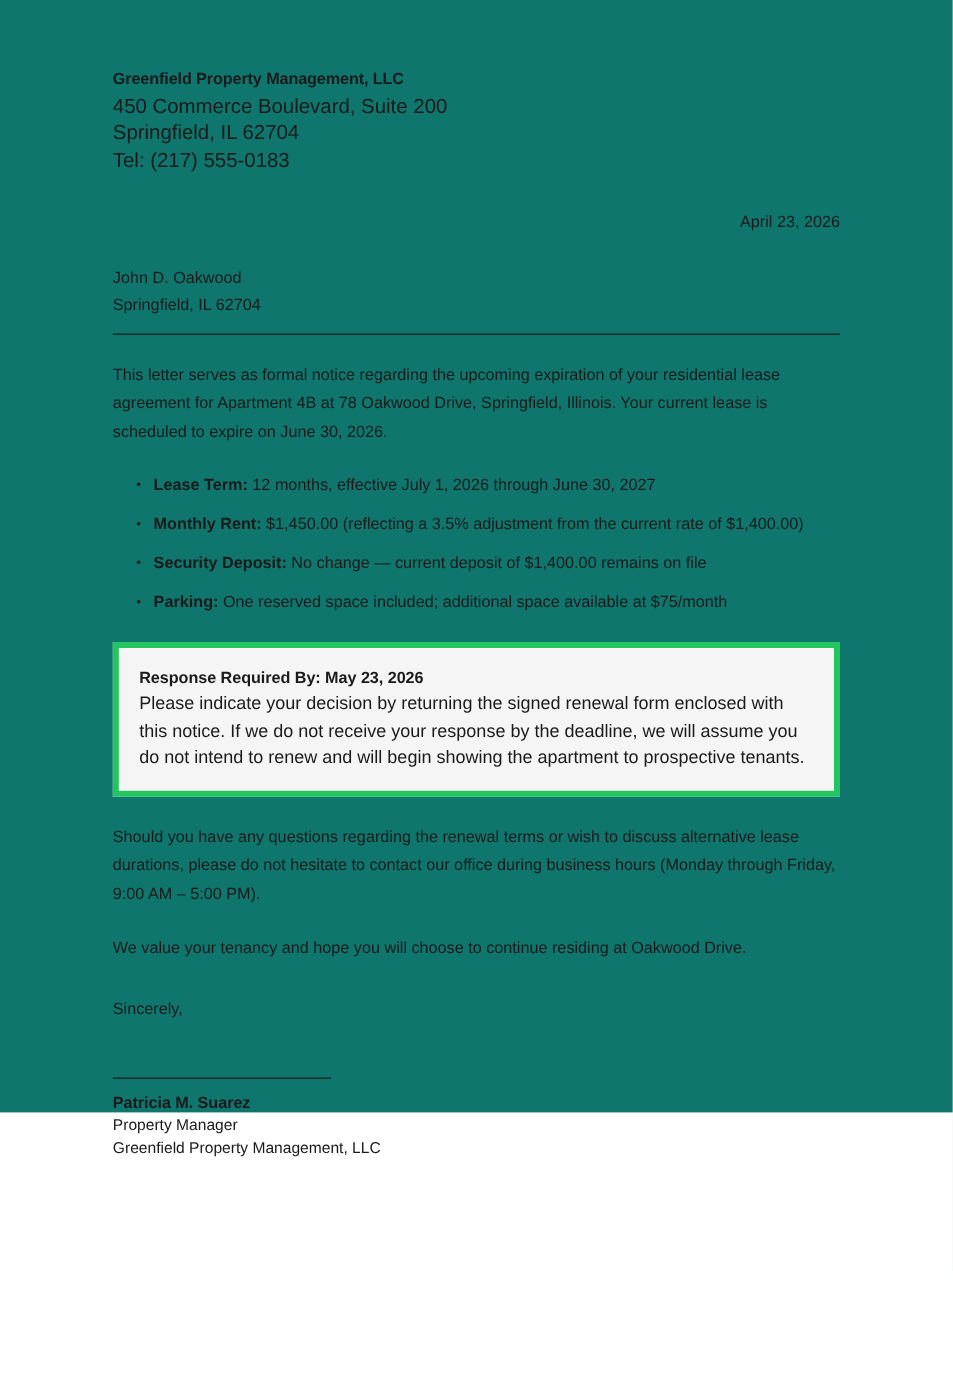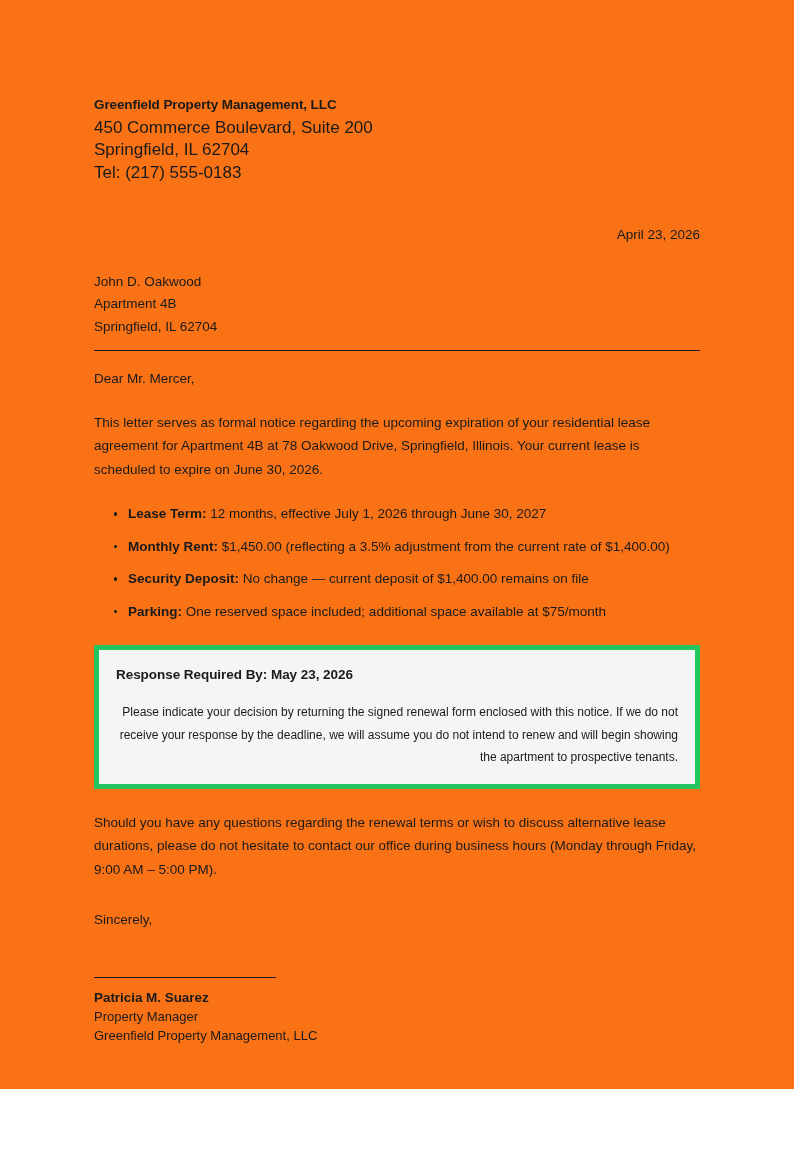--- a/index.html
+++ b/index.html
@@ -10,43 +10,43 @@
   body {
     width: 794px;
     height: 1167px;
     font-family: "Liberation Sans", sans-serif;
     color: #1a1a1a;
     -webkit-font-smoothing: antialiased;
   }
   .page {
     position: relative;
     width: 794px;
-    height: 1089px;
+    height: 927px;
     box-sizing: border-box;
-    padding: 94px 94px 0 94px;
-    background: #f97316;
+    padding: 55px 94px 0 94px;
+    background: #0f766e;
   }
   .letterhead {
     margin-top: 0;
   }
   .letterhead .company {
     font-weight: bold;
     font-size: 13.5px;
     line-height: 22.5px;
     letter-spacing: -0.1px;
   }
   .letterhead .line {
     font-size: 17px;
     line-height: 22.5px;
   }
   .date-line {
     text-align: right;
     font-size: 13.5px;
     line-height: 22px;
-    margin-top: 40px;
+    margin-top: 29px;
   }
   .recipient {
     margin-top: 25px;
   }
   .recipient .line {
     font-size: 13.5px;
     line-height: 22.3px;
   }
   .subject {
     margin-top: 24px;
@@ -110,24 +110,23 @@
     border: 5px solid #22c55e;
     padding: 14px 17px 15px 17px;
   }
   .callout .headline {
     font-weight: bold;
     font-size: 13.5px;
     line-height: 21px;
     letter-spacing: -0.05px;
   }
   .callout .detail {
-    font-size: 12px;
+    font-size: 15px;
     line-height: 22.5px;
-    margin-top: 16px;
-    text-align: right;
+    margin-top: 1px;
   }
   .closing-block {
     margin-top: 8px;
   }
   .signoff {
     margin-top: 28px;
     font-size: 13.5px;
     line-height: 21px;
   }
   .sig-rule {
@@ -158,27 +157,25 @@
     <div class="company">Greenfield Property Management, LLC</div>
     <div class="line">450 Commerce Boulevard, Suite 200</div>
     <div class="line">Springfield, IL 62704</div>
     <div class="line">Tel: (217) 555-0183</div>
   </div>
 
   <div class="date-line">April 23, 2026</div>
 
   <div class="recipient">
     <div class="line">John D. Oakwood</div>
-    <div class="line">Apartment 4B</div>
     <div class="line">Springfield, IL 62704</div>
   </div>
 
   <hr class="rule">
 
-  <div class="salutation">Dear Mr. Mercer,</div>
 
   <p class="body-par">This letter serves as formal notice regarding the upcoming expiration of your residential lease agreement for Apartment 4B at 78 Oakwood Drive, Springfield, Illinois. Your current lease is scheduled to expire on June 30, 2026.</p>
 
   <ul class="terms">
     <li>
       <span class="lead">Lease Term:</span><span> 12 months, effective July 1, 2026 through June 30, 2027</span>
     </li>
     <li>
       <span class="lead">Monthly Rent:</span><span> $1,450.00 (reflecting a 3.5% adjustment from the current rate of $1,400.00)</span>
     </li>
@@ -190,20 +187,21 @@
     </li>
   </ul>
 
   <div class="callout">
     <div class="headline">Response Required By: May 23, 2026</div>
     <div class="detail">Please indicate your decision by returning the signed renewal form enclosed with this notice. If we do not receive your response by the deadline, we will assume you do not intend to renew and will begin showing the apartment to prospective tenants.</div>
   </div>
 
   <div class="closing-block">
     <p class="body-par">Should you have any questions regarding the renewal terms or wish to discuss alternative lease durations, please do not hesitate to contact our office during business hours (Monday through Friday, 9:00 AM – 5:00 PM).</p>
+    <p class="body-par">We value your tenancy and hope you will choose to continue residing at Oakwood Drive.</p>
   </div>
 
   <div class="signoff">Sincerely,</div>
 
   <hr class="sig-rule">
   <div class="sig-name">Patricia M. Suarez</div>
   <div class="sig-line">Property Manager</div>
   <div class="sig-line">Greenfield Property Management, LLC</div>
 
 </div>

